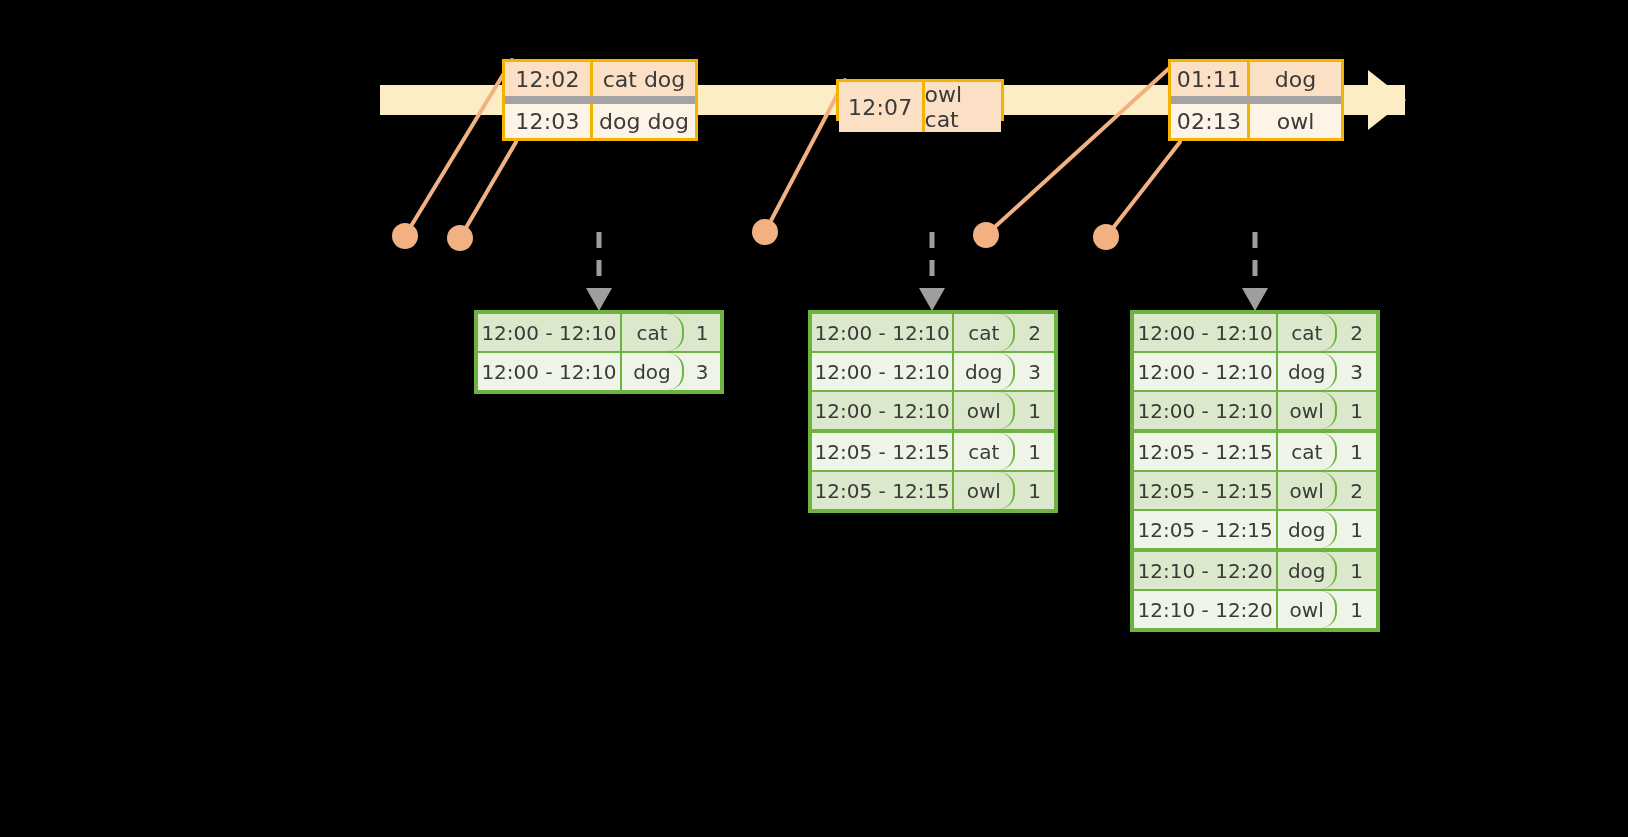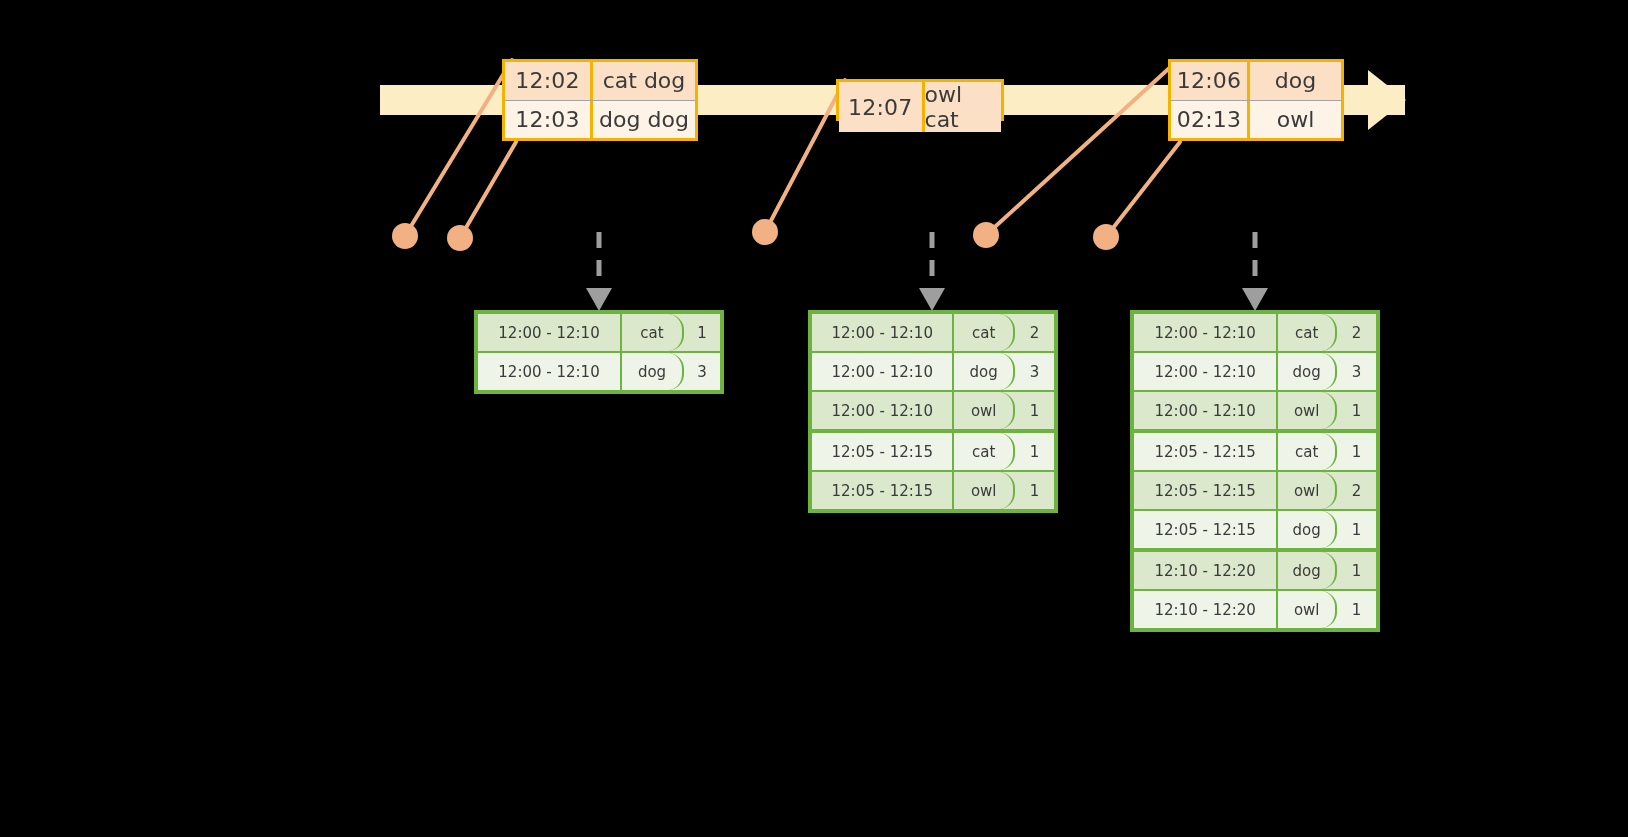--- a/index.html
+++ b/index.html
@@ -24,21 +24,21 @@
 
   
   .evt{
     position:absolute;
     border:3px solid #f5b301;
     box-sizing:border-box;
     display:flex;flex-direction:column;
     background:#fdf3e7;
   }
   .evt-row{display:flex;flex:1 1 auto;}
-  .evt-row + .evt-row{border-top:1px solid #a3a3a3;justify-content:flex-end;}
+  .evt-row + .evt-row{border-top:8px solid #a3a3a3;justify-content:flex-end;}
   .evt-row.odd{background:#fbe0c6;}
   .evt-row.even{background:#fdf3e7;}
   .evt-time{
     display:flex;align-items:center;justify-content:center;
     border-right:3px solid #f5b301;
     font-size:22px;letter-spacing:.2px;
   }
   .evt-words{
     display:flex;align-items:center;justify-content:center;
     font-size:22px;flex:1 1 auto;
@@ -65,21 +65,21 @@
     box-sizing:border-box;
     background:#eef4e7;
   }
   .rrow{display:flex;border-bottom:2px solid #6db33f;}
   .rrow:last-child{border-bottom:none;}
   .rrow.sep{border-bottom:4px solid #6db33f;}
   .rrow.shade{background:#dbe8cb;}
   .rrow.plain{background:#eef4e7;}
   .rcell{
     display:flex;align-items:center;justify-content:center;
-    font-size:15px;height:37px;box-sizing:border-box;
+    font-size:20px;height:37px;box-sizing:border-box;
   }
   .c-win{border-right:2px solid #6db33f;}
   .c-key{border-right:2px solid #6db33f;border-radius:16px;}
 
   
   #tbl1 .c-win{width:144px;}
   #tbl1 .c-key{width:62px;}
   #tbl1 .c-val{width:36px;}
   #tbl2 .c-win{width:146px;}
   #tbl2 .c-key{width:62px;}
@@ -142,21 +142,21 @@
 
   <div class="evt" id="evt2">
     <div class="evt-row odd">
       <div class="evt-time">12:07</div>
       <div class="evt-words">owl cat</div>
     </div>
   </div>
 
   <div class="evt" id="evt3">
     <div class="evt-row odd">
-      <div class="evt-time">12:06</div>
+      <div class="evt-time">01:11</div>
       <div class="evt-words">dog</div>
     </div>
     <div class="evt-row even">
       <div class="evt-time">02:13</div>
       <div class="evt-words">owl</div>
     </div>
   </div>
 
   <div class="rtbl" id="tbl1">
       <div class="rrow shade">

